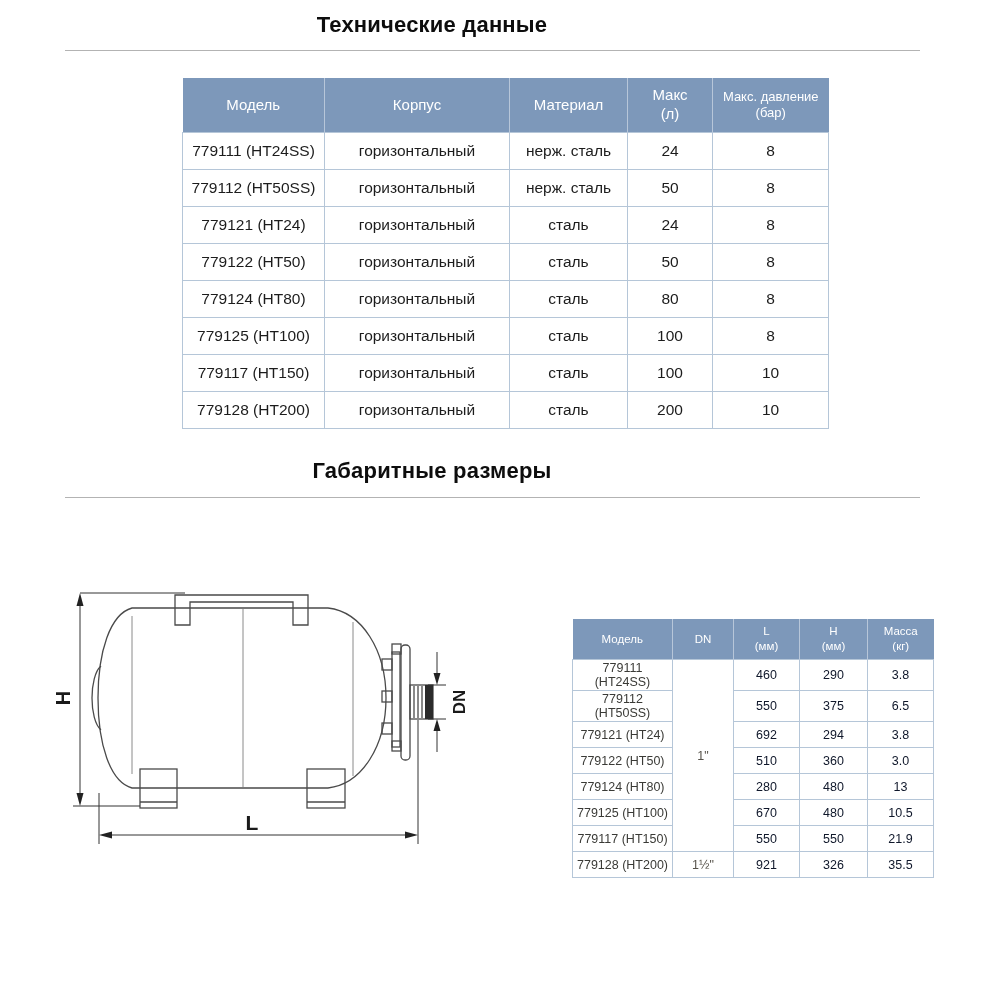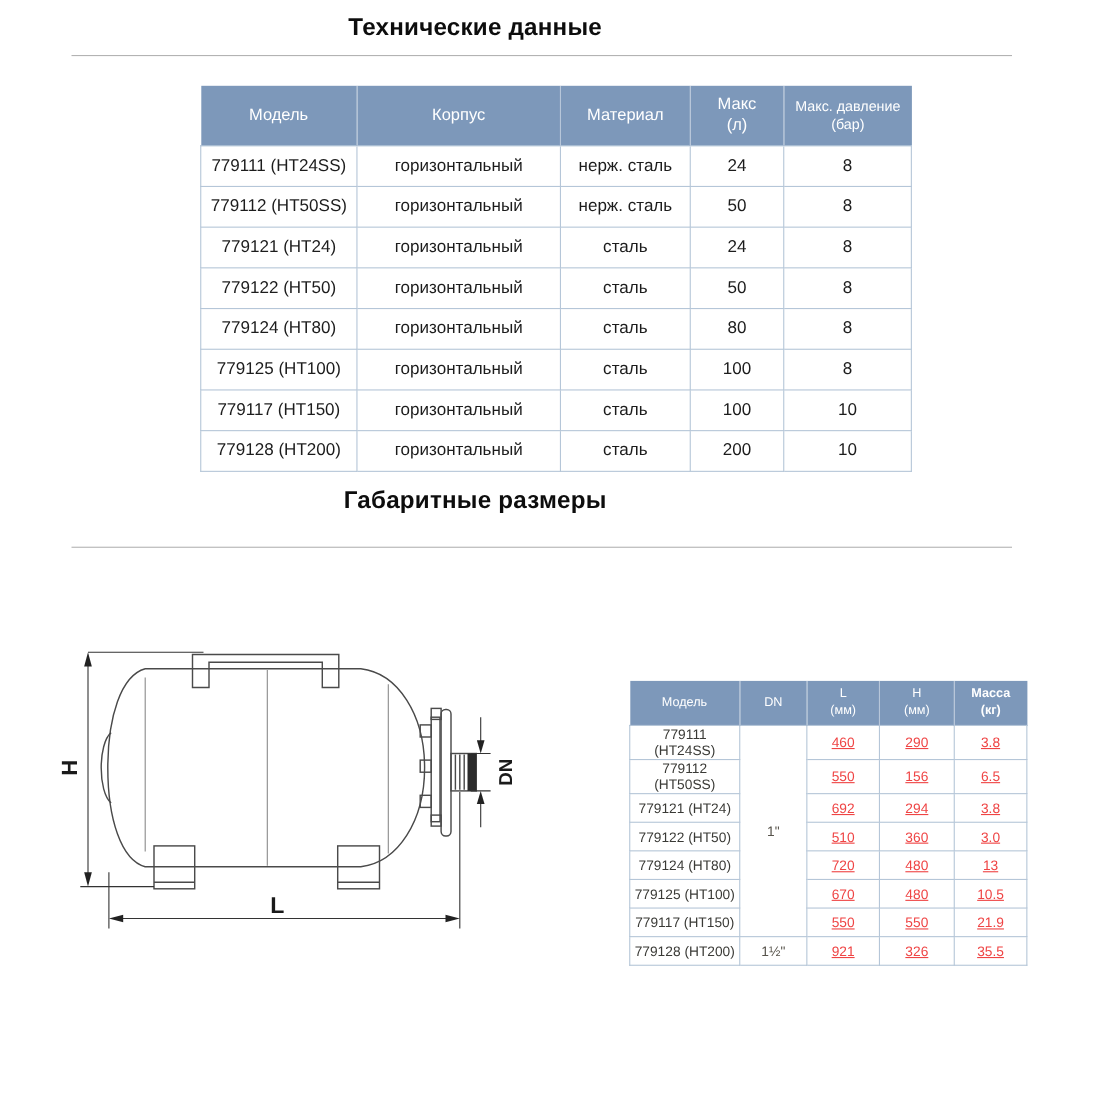--- a/index.html
+++ b/index.html
@@ -17,36 +17,36 @@
            border-right:1px solid rgba(255,255,255,.45);}
   .tech th:last-child{border-right:none;font-size:13px;}
   .tech td{border:1px solid #b5c6d8;height:34px;text-align:center;vertical-align:middle;
            background:#ffffff;}
 
   
   .dims{position:absolute;left:572px;top:619px;width:361px;font-size:12.5px;color:#3a3a36;}
   .dims th{background:#7d98ba;color:#ffffff;font-weight:400;font-size:11.5px;height:38px;
            vertical-align:middle;text-align:center;white-space:pre-line;line-height:1.3;
            border-right:1px solid rgba(255,255,255,.45);}
-  .dims th:last-child{border-right:none;font-weight:bold;}
+  .dims th:last-child{border-right:none;}
   .dims td{border:1px solid #b5c6d8;height:23px;text-align:center;vertical-align:middle;
            background:#ffffff;}
-  .dims td.num{color:#ef4444;text-decoration:underline;}
+  .dims td.num{color:#0f172a;}
   .dims td.dn{color:#57534b;}
 
   .drawing{position:absolute;left:40px;top:552px;}
   svg text{font-family:"Liberation Sans",sans-serif;}
 </style>
 </head>
 <body>
 
 <div class="page-title" style="top:12px">Технические данные</div>
 <div class="rule" style="top:50px"></div>
 
-<div class="page-title" style="top:442px">Габаритные размеры</div>
+<div class="page-title" style="top:458px">Габаритные размеры</div>
 <div class="rule" style="top:497px"></div>
 
 <table class="tech">
   <colgroup>
       <col style="width:142px">
       <col style="width:185px">
       <col style="width:118px">
       <col style="width:85px">
       <col style="width:116px">
     </colgroup>
@@ -211,38 +211,38 @@
     <tr>
       <td>779111 (HT24SS)</td>
       <td class="dn" rowspan="7">1"</td>
       <td class="num">460</td>
       <td class="num">290</td>
       <td class="num">3.8</td>
     </tr>
     <tr>
       <td>779112 (HT50SS)</td>
       <td class="num">550</td>
-      <td class="num">156</td>
+      <td class="num">375</td>
       <td class="num">6.5</td>
     </tr>
     <tr>
       <td>779121 (HT24)</td>
       <td class="num">692</td>
       <td class="num">294</td>
       <td class="num">3.8</td>
     </tr>
     <tr>
       <td>779122 (HT50)</td>
       <td class="num">510</td>
       <td class="num">360</td>
       <td class="num">3.0</td>
     </tr>
     <tr>
       <td>779124 (HT80)</td>
-      <td class="num">720</td>
+      <td class="num">280</td>
       <td class="num">480</td>
       <td class="num">13</td>
     </tr>
     <tr>
       <td>779125 (HT100)</td>
       <td class="num">670</td>
       <td class="num">480</td>
       <td class="num">10.5</td>
     </tr>
     <tr>

